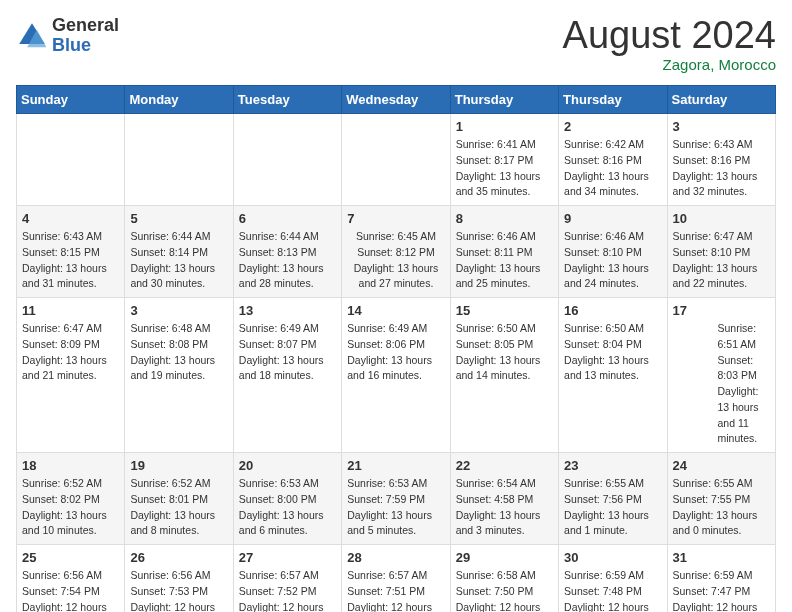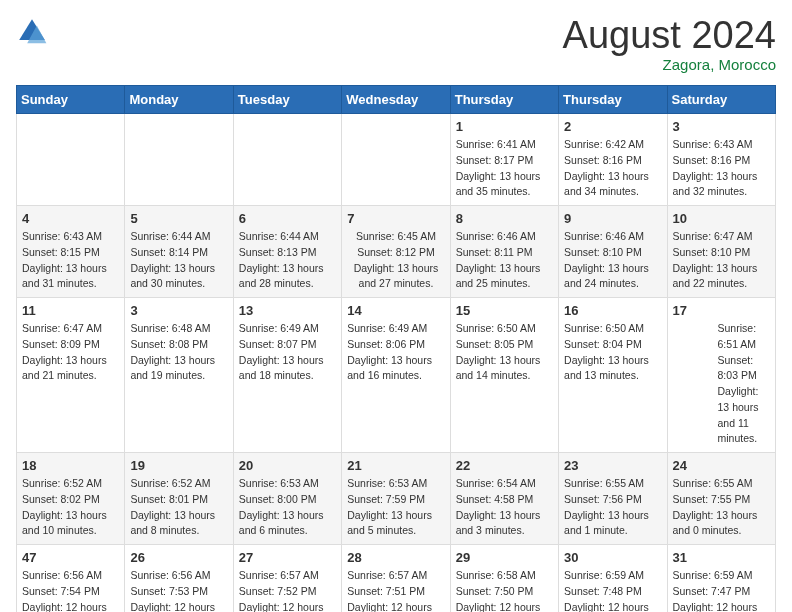--- a/index.html
+++ b/index.html
@@ -99,20 +99,24 @@
   </style>
 </head>
 <body>
 
 <div class="header">
   <div class="logo">
     <svg class="logo-icon" viewBox="0 0 40 40">
       <polygon points="20,4 36,30 4,30" fill="#2a6db5"></polygon>
       <polygon points="26,12 38,34 14,34" fill="#5ba3d9" opacity="0.7"></polygon>
     </svg>
+    <div class="logo-text">
+      <span class="logo-general">General</span>
+      <span class="logo-blue">Blue</span>
+    </div>
   </div>
   <div class="title-section">
     <div class="month-title">August 2024</div>
     <div class="location">Zagora, Morocco</div>
   </div>
 </div>
 
 <table class="calendar-table">
   <thead>
     <tr>
@@ -301,21 +305,21 @@
         <td>
           <span class="day-number">24</span>
           <div class="day-info" style="white-space: pre-line;">Sunrise: 6:55 AM
 Sunset: 7:55 PM
 Daylight: 13 hours
 and 0 minutes.</div>
         </td>
       </tr>
       <tr>
         <td>
-          <span class="day-number">47</span>
+          <span class="day-number">25</span>
           <div class="day-info" style="white-space: pre-line;">Sunrise: 6:56 AM
 Sunset: 7:54 PM
 Daylight: 12 hours
 and 58 minutes.</div>
         </td>
         <td>
           <span class="day-number">26</span>
           <div class="day-info" style="white-space: pre-line;">Sunrise: 6:56 AM
 Sunset: 7:53 PM
 Daylight: 12 hours

